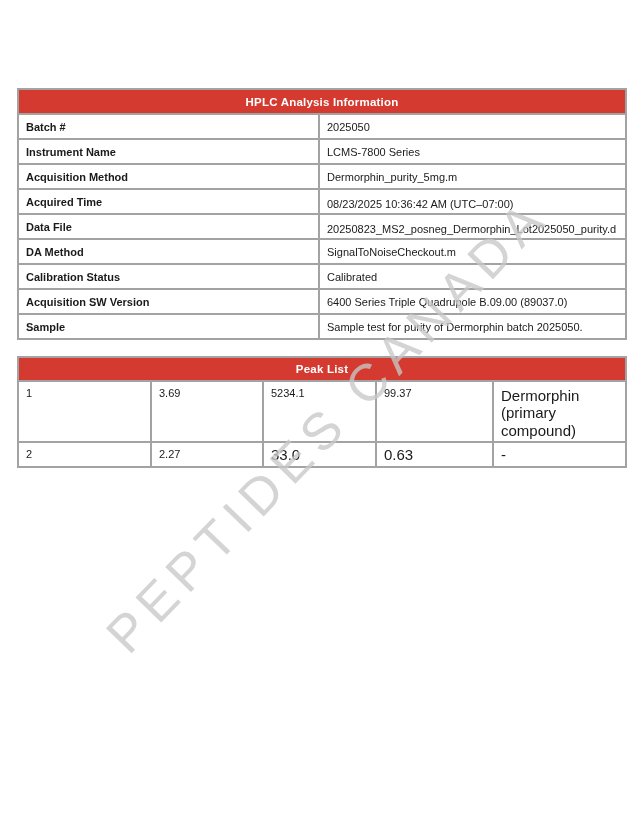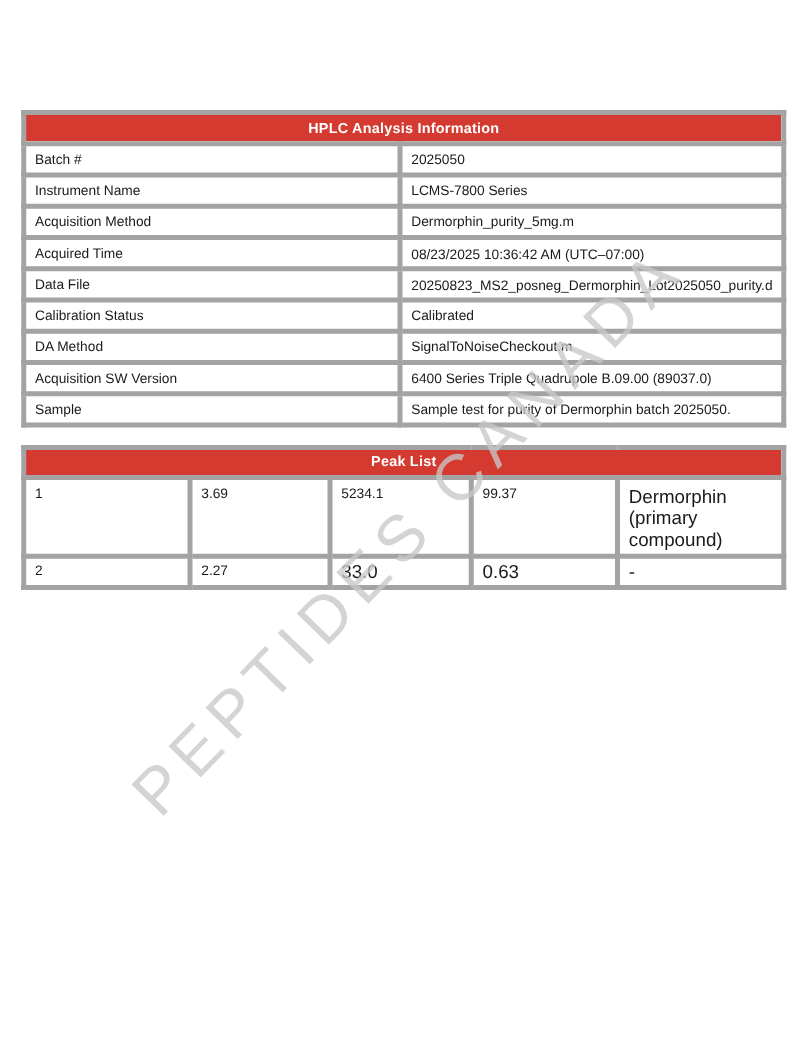--- a/index.html
+++ b/index.html
@@ -12,35 +12,35 @@
 
   table.tbl {
     position:absolute; left:17px; width:608px;
     border-collapse:collapse; table-layout:fixed;
     border:2px solid #151515;
     background:#ffffff;
   }
   .t1 { top:88px; }
   .t2 { top:356px; }
   .tbl td {
-    border:4px solid #a3a3a3;
+    border:2px solid #a3a3a3;
     font-size:11px; color:#1a1a1a;
     padding:2px 4px 2px 7px;
     overflow:hidden;
     vertical-align:middle;
   }
   tr.band td {
     background:var(--accent, #d43a2f);
     color:#ffffff; font-weight:bold; font-size:11.5px;
     text-align:center; height:24px; padding:0 4px;
     letter-spacing:0.2px;
   }
   
   .t1 tr { height:25px; }
-  .t1 td.lbl { font-weight:normal; }
+  .t1 td.lbl { font-weight:bold; }
   .t1 tr:nth-child(5) td.val,
   .t1 tr:nth-child(6) td.val { vertical-align:bottom; padding-bottom:3px; }
   .t1 tr:nth-child(6) td.val { white-space:nowrap; }
   
   .t2 tr.hdr { height:43px; }
   .t2 tr.hdr td {
     font-weight:bold; vertical-align:top; padding-top:6px; padding-right:8px;
   }
   .t2 tr.hdr td.ident { font-size:10.5px; line-height:1.25; }
   .t2 tr.r1 { height:35px; }
@@ -87,26 +87,26 @@
     </tr>
     <tr>
       <td class="lbl">Acquired Time</td>
       <td class="val">08/23/2025 10:36:42 AM (UTC–07:00)</td>
     </tr>
     <tr>
       <td class="lbl">Data File</td>
       <td class="val">20250823_MS2_posneg_Dermorphin_Lot2025050_purity.d</td>
     </tr>
     <tr>
+      <td class="lbl">DA Method</td>
+      <td class="val">SignalToNoiseCheckout.m</td>
+    </tr>
+    <tr>
       <td class="lbl">Calibration Status</td>
       <td class="val">Calibrated</td>
-    </tr>
-    <tr>
-      <td class="lbl">DA Method</td>
-      <td class="val">SignalToNoiseCheckout.m</td>
     </tr>
     <tr>
       <td class="lbl">Acquisition SW Version</td>
       <td class="val">6400 Series Triple Quadrupole B.09.00 (89037.0)</td>
     </tr>
     <tr>
       <td class="lbl">Sample</td>
       <td class="val">Sample test for purity of Dermorphin batch 2025050.</td>
     </tr>
   </tbody>

